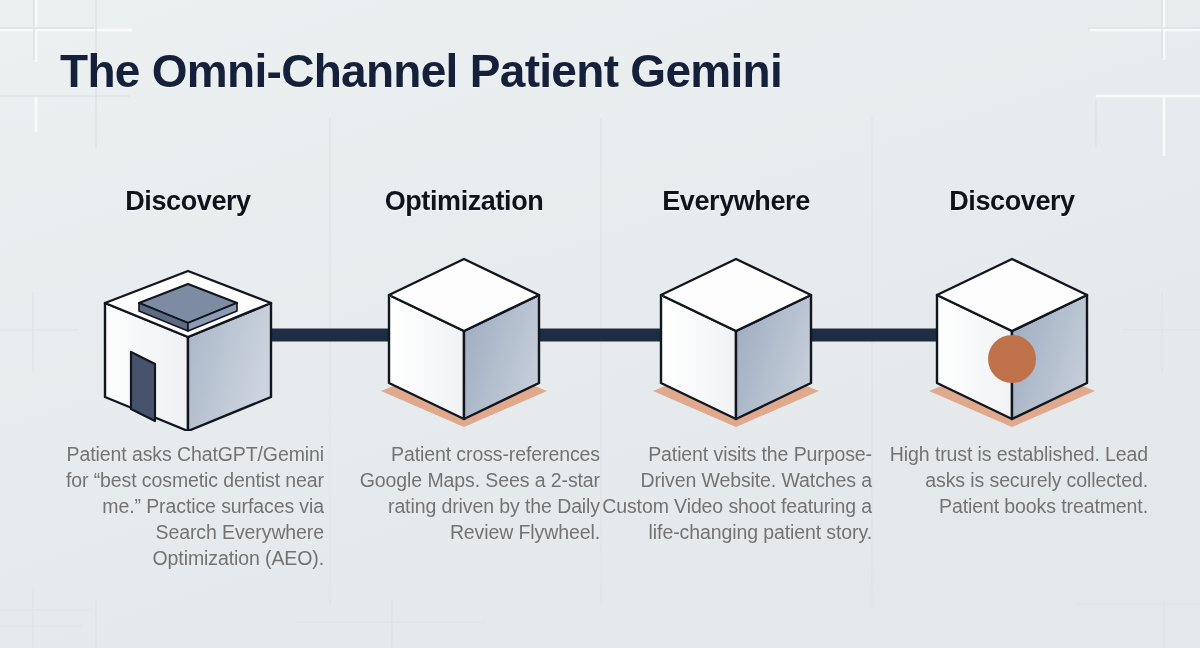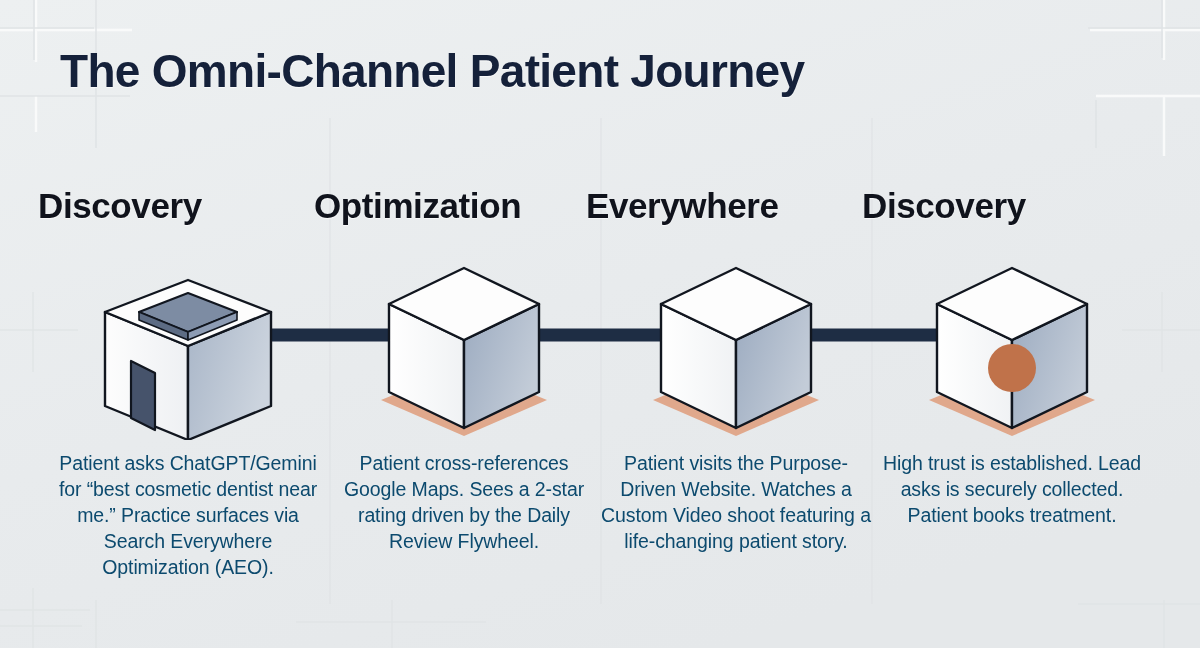--- a/index.html
+++ b/index.html
@@ -23,38 +23,38 @@
     letter-spacing:-0.7px;
     color:#15213a;
     white-space:nowrap;
     text-shadow:0 1px 1px rgba(255,255,255,0.75);
   }
 
   
   .stages { position:absolute; left:0; top:0; width:1200px; height:648px; }
   .stage { position:absolute; top:186px; width:300px; }
   .stage-label {
-    text-align:left;
-    font-size:35px;
+    text-align:center;
+    font-size:27px;
     font-weight:bold;
     letter-spacing:-0.4px;
     color:#10131c;
     text-shadow:0 1px 1px rgba(255,255,255,0.7);
   }
   .stage-art {
     position:relative;
     height:210px;
     margin-top:14px;
   }
   .stage-art svg { position:absolute; left:50%; top:0; transform:translateX(-50%); }
   .stage-caption {
-    text-align:center;
+    text-align:right;
     font-size:19.5px;
     line-height:26px;
-    color:#0c4a6e;
+    color:#737373;
     padding:0 14px;
     letter-spacing:-0.1px;
   }
 
   
   #rail { position:absolute; left:0; top:0; width:1200px; height:648px; }
 </style>
 </head>
 <body>
 
@@ -108,21 +108,21 @@
       <path d="M296 622 L486 622"></path>
   </g>
 
   <g stroke="#dfe2e4" stroke-width="1.4" fill="none" opacity="0.75">
     <path d="M330 118 L330 604"></path>
     <path d="M601 118 L601 604"></path>
     <path d="M872 118 L872 604"></path>
   </g>
 </svg>
 
-<div class="title">The Omni-Channel Patient Journey</div>
+<div class="title">The Omni-Channel Patient Gemini</div>
 
 <svg id="rail" viewBox="0 0 1200 648" xmlns="http://www.w3.org/2000/svg">
   <g stroke="#1e2d44" stroke-width="13" stroke-linecap="round" fill="none">
     <path d="M208 335 L430 335"></path>
     <path d="M440 335 L703 335"></path>
     <path d="M713 335 L1000 335"></path>
   </g>
 </svg>
 
 <div class="stages">

